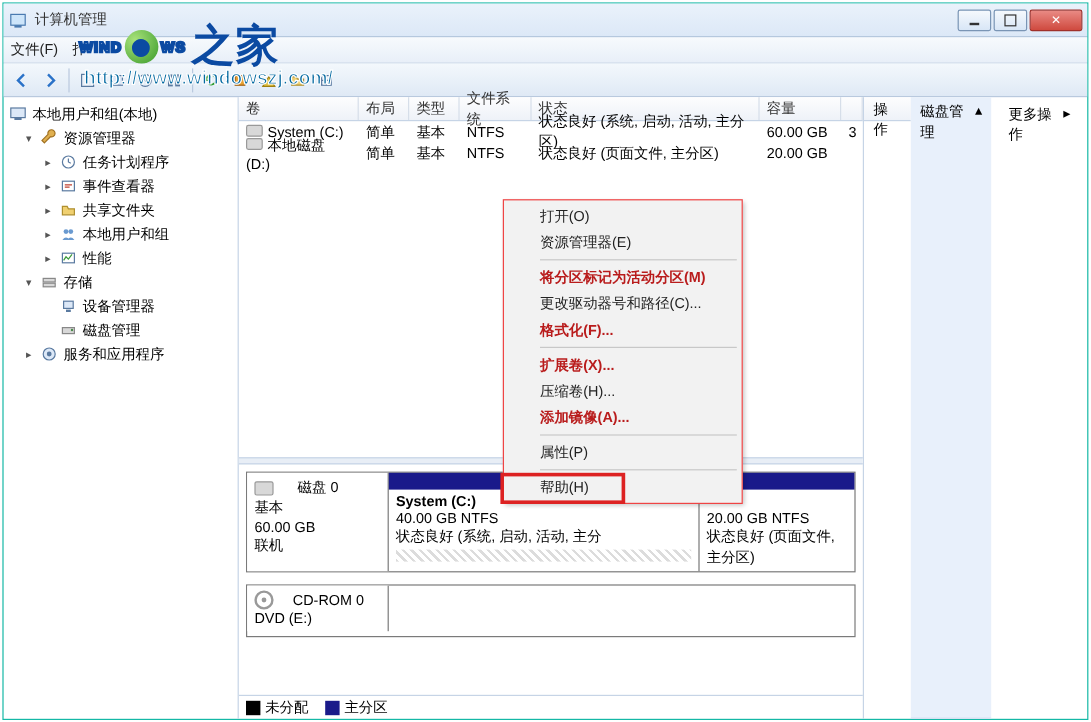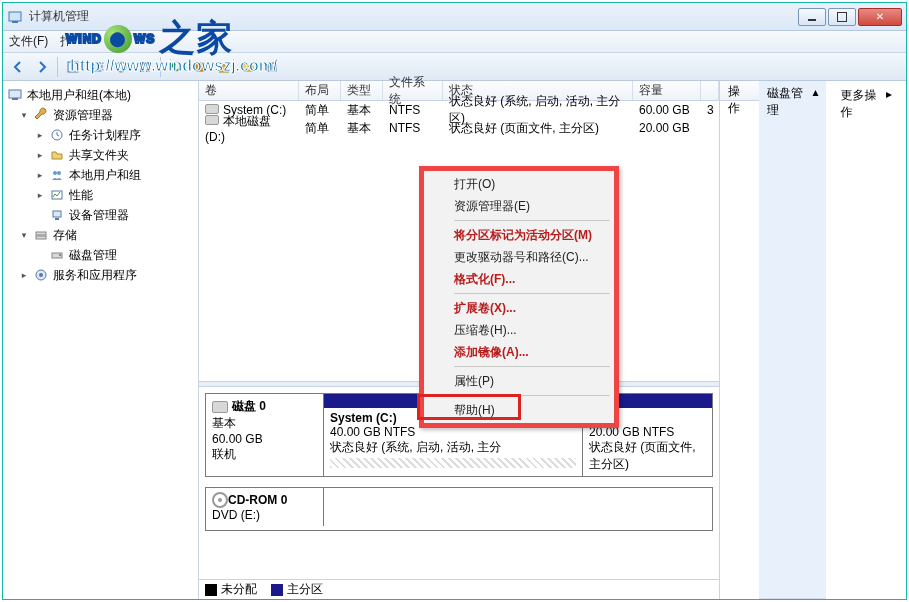--- a/index.html
+++ b/index.html
@@ -43,42 +43,42 @@
 .vol-list { flex: 0 0 auto; }
 .vol-row { display: flex; height: 18px; align-items: center; }
 .vc { padding: 0 6px; }
 .drv-icon { width: 14px; height: 10px; background: #d8d8d8; border: 1px solid #999; border-radius: 2px; display: inline-block; margin-right: 4px; }
 
 .splitter { height: 6px; background: #e8eef6; border-top: 1px solid #c6d4e6; border-bottom: 1px solid #c6d4e6; }
 
 .disk-pane { flex: 1; overflow: auto; padding: 6px; }
 .disk-block { display: flex; margin-bottom: 10px; border: 1px solid #7a7a7a; }
 .disk-info { width: 118px; border-right: 1px solid #7a7a7a; padding: 4px 6px; background: #fff; }
-.disk-info .hdr { display: flex; align-items: center; gap: 0; font-weight: bold; }
+.disk-info .hdr { display: flex; align-items: center; gap: 16px; font-weight: normal; }
 .disk-parts { flex: 1; display: flex; }
 .part { flex: 1; border-right: 1px solid #7a7a7a; display: flex; flex-direction: column; }
 .part:last-child { border-right: none; }
 .part-top { height: 14px; background: #1a1a8a; }
 .part-body { padding: 3px 6px; }
 .part-body .pn { font-weight: bold; }
 .hatched { background: repeating-linear-gradient(45deg,#dcdcdc 0,#dcdcdc 2px,#fff 2px,#fff 5px); height: 10px; margin-top: 2px; }
 .cd-icon { width:16px; height:16px; border-radius:50%; border:2px solid #999; display:inline-block; position:relative; }
 .cd-icon::after{content:"";position:absolute;left:4px;top:4px;width:4px;height:4px;border-radius:50%;background:#999;}
 
 .legend { padding: 2px 6px; display: flex; gap: 14px; align-items: center; border-top: 1px solid #c6d4e6; height: 20px; }
 .leg-sw { width: 12px; height: 12px; display: inline-block; margin-right: 4px; vertical-align: middle; }
 .leg-black { background: #000; }
 .leg-blue { background: #1a1a8a; }
 
 .action-pane { width: 186px; display: flex; flex-direction: row; }
 .ap-head { height: 20px; background: linear-gradient(#fdfdfe,#eef2f8); border-bottom: 1px solid #c6d4e6; padding: 2px 8px; }
 .ap-sub { background: #e8f0fb; padding: 4px 8px; display: flex; justify-content: space-between; border-bottom: 1px solid #d4def0; }
 .ap-item { padding: 6px 14px; display: flex; justify-content: space-between; }
 
-.ctxmenu { position: absolute; left: 419px; top: 166px; width: 200px; background: #f2f2f2; border: 5px solid #ef4444; box-shadow: 2px 2px 4px rgba(0,0,0,.25); padding: 2px; z-index: 50; }
+.ctxmenu { position: absolute; left: 419px; top: 166px; width: 200px; background: #f2f2f2; border: 1px solid #ef4444; box-shadow: 2px 2px 4px rgba(0,0,0,.25); padding: 2px; z-index: 50; }
 .cm-item { height: 22px; display: flex; align-items: center; padding-left: 28px; color: #222; position: relative; }
 .cm-item.disabled { color: #b91c1c; font-weight: bold; }
 .cm-sep { height: 1px; background: #c8c8c8; margin: 3px 2px 3px 28px; }
 .cm-highlight { position: absolute; border: 3px solid #d22; left: 417px; top: 394px; width: 104px; height: 26px; z-index: 60; pointer-events: none; }
 
 .watermark { position: absolute; left: 66px; top: 14px; z-index: 100; pointer-events: none; font-family: Arial, sans-serif; }
 .wm-main { font-size: 40px; font-weight: 900; -webkit-text-stroke: 2px #0b4aa2; color: #fff; letter-spacing: 1px; display: flex; align-items: center; }
 .wm-ball { width: 28px; height: 28px; border-radius: 50%; background: radial-gradient(circle at 30% 30%, #a8e27a, #3a9a2a); display: inline-flex; align-items: center; justify-content: center; color: #fff; font-size: 16px; margin: 0 2px; }
 .wm-cn { color: #0b4aa2; -webkit-text-stroke: 0; font-size: 36px; margin-left: 4px; }
 .wm-url { font-size: 16px; font-weight: bold; color: #0369a1; -webkit-text-stroke: 1px #fff; margin-top: -6px; margin-left: 4px; }
@@ -202,20 +202,30 @@
               <circle cx="7" cy="7" r="5" fill="#fff" stroke="#5a7aa0"></circle>
               <path d="M7 4 L7 7 L9 8" stroke="#5a7aa0" fill="none"></path>
             </svg>
           </span>
         <span>任务计划程序</span>
       </div>
       <div class="tree-item ind2">
         <span class="tri closed"></span>
         <span class="t-icon">
             <svg width="14" height="14">
+              <rect x="2" y="3" width="10" height="8" fill="#fff" stroke="#5a7aa0"></rect>
+              <path d="M4 6 L10 6 M4 8 L8 8" stroke="#c04030"></path>
+            </svg>
+          </span>
+        <span>事件查看器</span>
+      </div>
+      <div class="tree-item ind2">
+        <span class="tri closed"></span>
+        <span class="t-icon">
+            <svg width="14" height="14">
               <path d="M2 4 L6 4 L7 6 L12 6 L12 11 L2 11 Z" fill="#f0d070" stroke="#b09030"></path>
             </svg>
           </span>
         <span>共享文件夹</span>
       </div>
       <div class="tree-item ind2">
         <span class="tri closed"></span>
         <span class="t-icon">
             <svg width="14" height="14">
               <circle cx="5" cy="5" r="2" fill="#6a9ad0"></circle>
@@ -228,39 +238,39 @@
       <div class="tree-item ind2">
         <span class="tri closed"></span>
         <span class="t-icon">
             <svg width="14" height="14">
               <rect x="2" y="3" width="10" height="8" fill="#fff" stroke="#5a7aa0"></rect>
               <path d="M3 9 L5 6 L7 8 L10 4" stroke="#3a9a3a" fill="none"></path>
             </svg>
           </span>
         <span>性能</span>
       </div>
+      <div class="tree-item ind1">
+        <span class="tri open"></span>
+        <span class="t-icon">
+            <svg width="14" height="14">
+              <rect x="2" y="4" width="10" height="3" fill="#d8d8d8" stroke="#888"></rect>
+              <rect x="2" y="8" width="10" height="3" fill="#d8d8d8" stroke="#888"></rect>
+            </svg>
+          </span>
+        <span>存储</span>
+      </div>
       <div class="tree-item ind2">
         <span class="tri none"></span>
         <span class="t-icon">
             <svg width="14" height="14">
               <rect x="3" y="3" width="8" height="6" fill="#dce8f7" stroke="#5a7aa0"></rect>
               <rect x="5" y="10" width="4" height="2" fill="#5a7aa0"></rect>
             </svg>
           </span>
         <span>设备管理器</span>
-      </div>
-      <div class="tree-item ind1">
-        <span class="tri open"></span>
-        <span class="t-icon">
-            <svg width="14" height="14">
-              <rect x="2" y="4" width="10" height="3" fill="#d8d8d8" stroke="#888"></rect>
-              <rect x="2" y="8" width="10" height="3" fill="#d8d8d8" stroke="#888"></rect>
-            </svg>
-          </span>
-        <span>存储</span>
       </div>
       <div class="tree-item ind2">
         <span class="tri none"></span>
         <span class="t-icon">
             <svg width="14" height="14">
               <rect x="2" y="5" width="10" height="5" fill="#d8d8d8" stroke="#888"></rect>
               <circle cx="10" cy="7" r="1" fill="#4a8a4a"></circle>
             </svg>
           </span>
         <span>磁盘管理</span>

